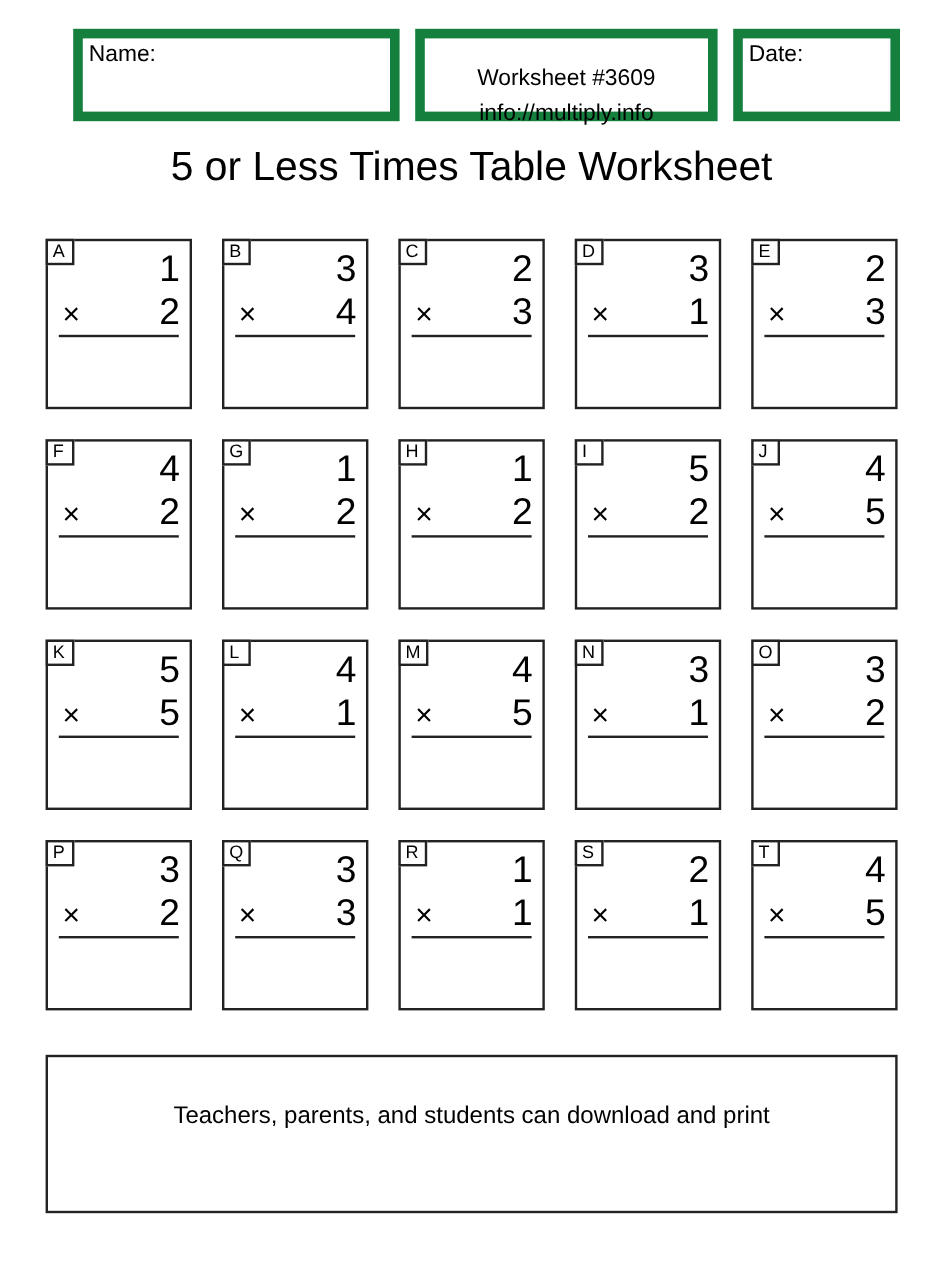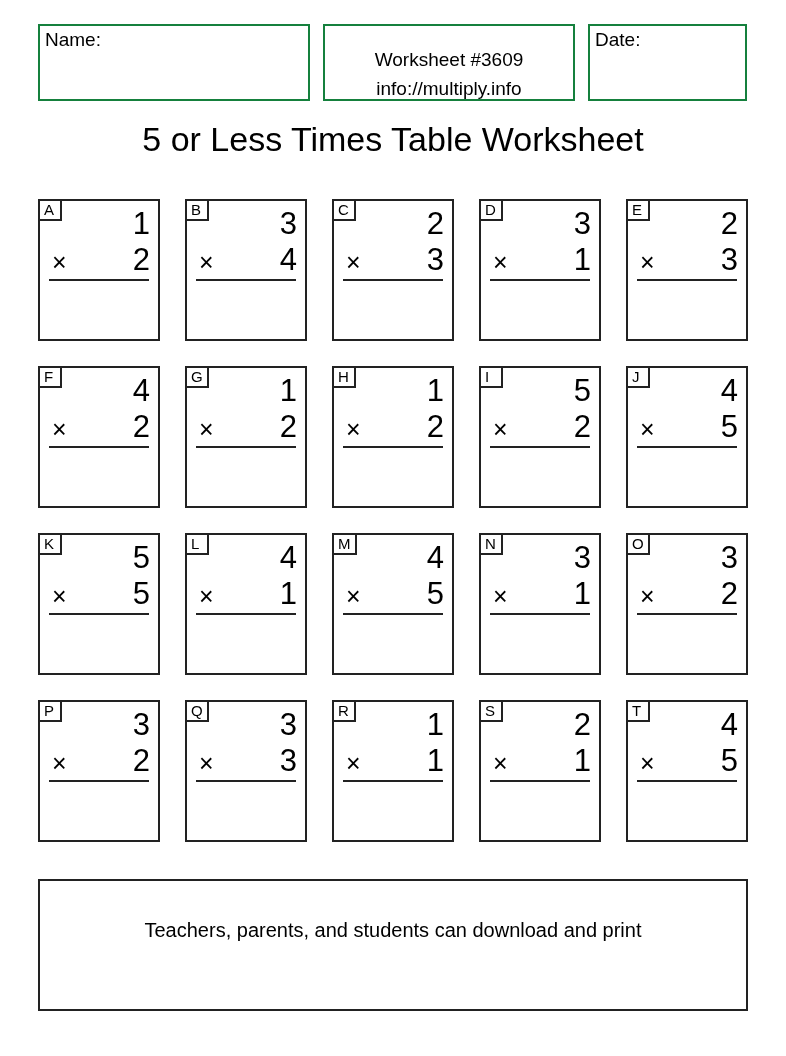--- a/index.html
+++ b/index.html
@@ -1,20 +1,20 @@
 <!DOCTYPE html>
 <html><head>
 <meta charset="utf-8">
 <style>
   html, body { margin: 0; padding: 0; background: #fff; }
   body { width: 786px; height: 1056px; position: relative; font-family: "Liberation Sans", sans-serif; color: #000; }
-  .hbox { position: absolute; border: 2px solid #15803d; box-sizing: border-box; }
+  .hbox { position: absolute; border: 8px solid #15803d; box-sizing: border-box; margin-left: 23px; }
   #name-box { left: 38px; top: 24px; width: 272px; height: 77px; }
   #ws-box { left: 323px; top: 24px; width: 252px; height: 77px; text-align: center; }
-  #date-box { left: 588px; top: 24px; width: 159px; height: 77px; text-decoration: underline; }
+  #date-box { left: 588px; top: 24px; width: 139px; height: 77px; text-decoration: underline; }
   .hlabel { position: absolute; left: 5px; top: 3px; font-size: 19px; }
   .wsline { font-size: 19px; line-height: 29px; }
   #ws-box .inner { padding-top: 19px; }
   #title { position: absolute; left: 0; width: 786px; top: 120px; text-align: center; font-size: 34px; }
   .prob { position: absolute; width: 122px; height: 142px; border: 2px solid #222; box-sizing: border-box; }
   .plabel { position: absolute; left: -2px; top: -2px; border: 2px solid #222; font-size: 15px; line-height: 18px; padding: 0 4px; min-width: 12px; background: #fff; }
   .top { position: absolute; right: 8px; top: 5px; font-size: 31px; line-height: 36px; }
   .bot { position: absolute; right: 8px; top: 41px; font-size: 31px; line-height: 36px; }
   .times { position: absolute; left: 12px; top: 45px; font-size: 25px; line-height: 32px; }
   .rule { position: absolute; left: 9px; right: 9px; top: 78px; height: 2px; background: #222; }

